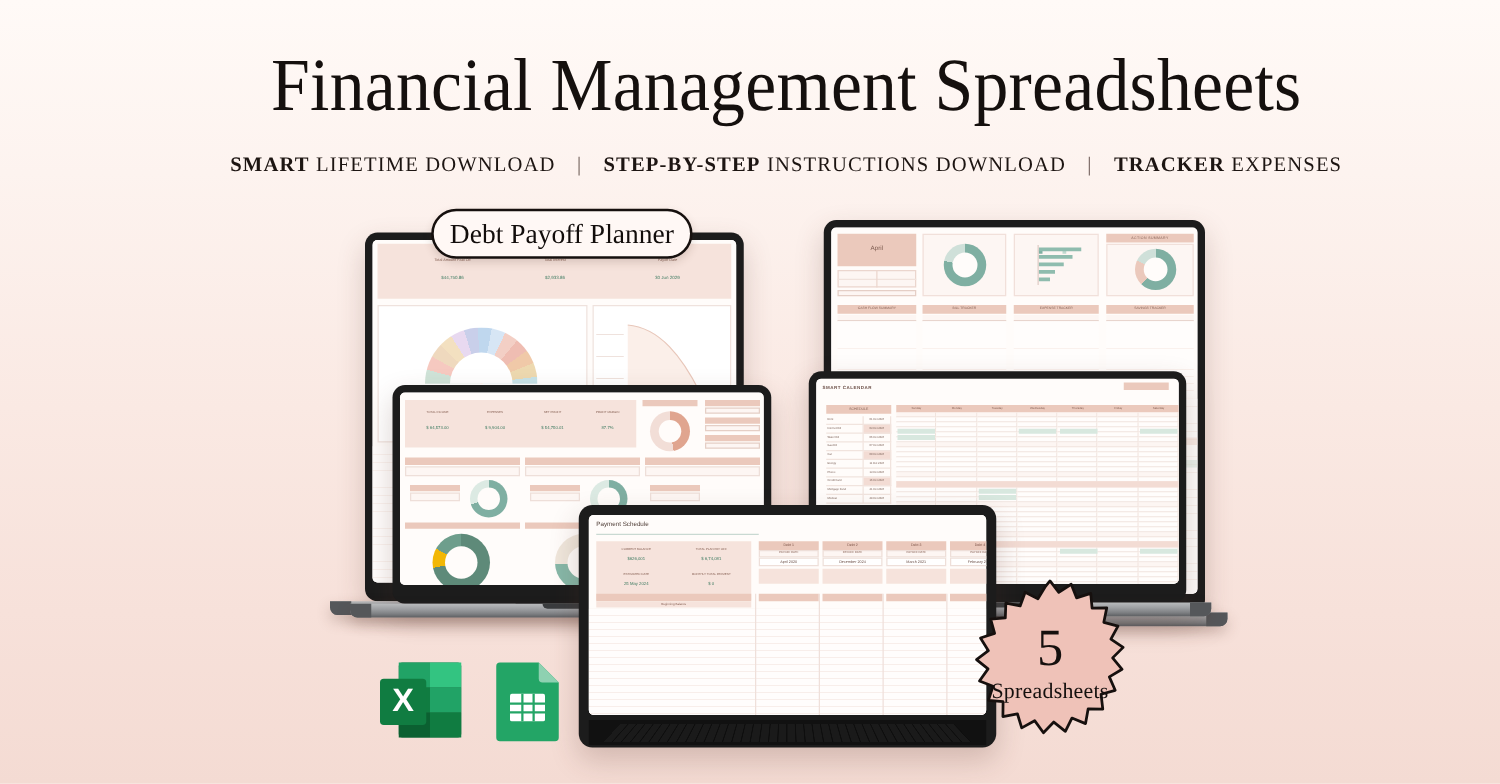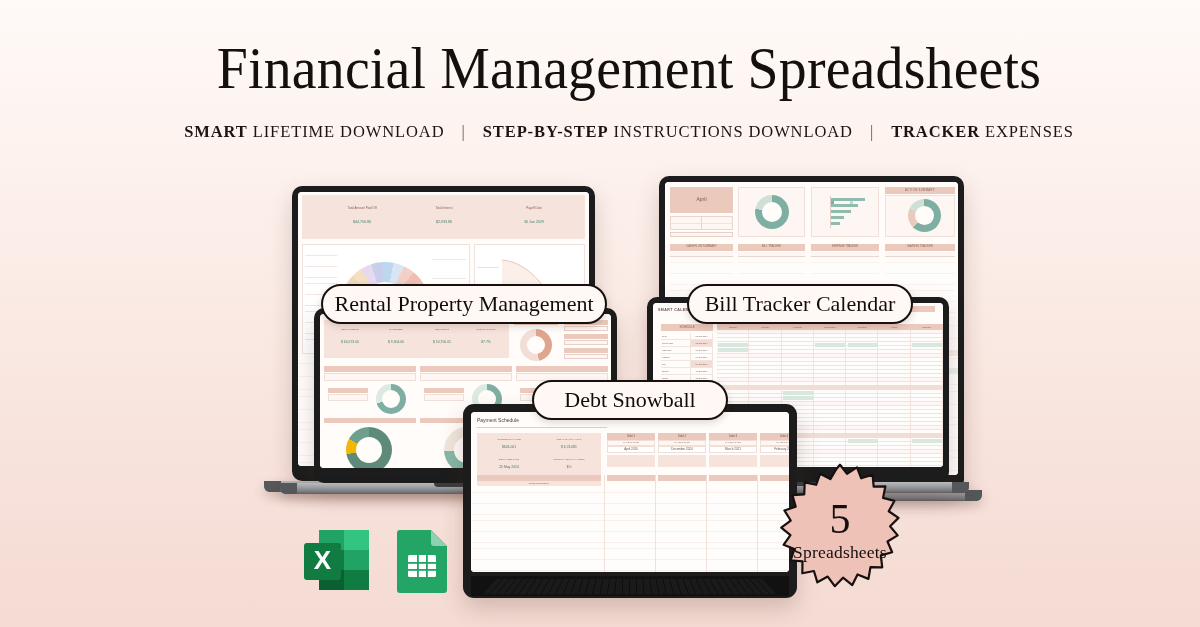--- a/index.html
+++ b/index.html
@@ -655,33 +655,27 @@
       <div style="position:absolute;left:8px;right:8px;bottom:2px;height:20px;background:#111;overflow:hidden;">
         <div style="position:absolute;left:6%;top:2px;width:88%;height:16px;
           background:repeating-linear-gradient(90deg,#1b1b1b 0 6px,#0c0c0c 6px 7px),
                      repeating-linear-gradient(0deg,#1b1b1b 0 3px,#0c0c0c 3px 3.6px);
           opacity:.85;transform:perspective(60px) rotateX(22deg);"></div>
       </div>
     </div>
 
   </div>
 
-
-
-  <div class="pill" style="left:292px;top:284px;width:282px;height:36px;font-size:22px;">
-    <span>Rental Property Management</span>
-  </div>
-
-  <div class="pill" style="left:658px;top:284px;width:222px;height:36px;font-size:22px;">
-    <span>Bill Tracker Calendar</span>
-  </div>
-
-  <div class="pill" style="left:503px;top:380px;width:192px;height:36px;font-size:22px;">
-    <span>Debt Snowball</span>
-  </div>
+  <div class="pill" style="left:316px;top:167px;width:205px;height:36px;font-size:22px;">
+    <span>Debt Payoff Planner</span>
+  </div>
+
+
+
+
 
   <div class="badge" style="left:742px;top:462px;">
     <svg viewBox="0 0 100 100">
       <polygon points="50,2 55.1,8.6 62.3,3.9 65.4,11.8 73.6,9.2 74.4,17.8 82.9,17.6 81.2,26 89.4,28.2 85.3,35.7 92.4,40.5 86.3,46.6 91.8,53.2 84.4,57.6 87.8,65.4 79.6,67.7 80.6,76.3 72.1,76.2 70.6,84.7 62.7,81.5 58.9,89.2 52.2,83.8 46.2,90 41.1,83 33.6,87.2 31.1,79 22.7,80.6 22.8,72 14.3,71.2 17,63 9.1,60 14.1,53 7.4,47.6 14.3,42.4 9.7,35.1 17.9,32.4 15.6,24.1 24.1,23.4 24.4,14.8 32.7,16.5 35.6,8.5 43,12.4 47.4,5.1" fill="#EFC2B8" stroke="#16100e" stroke-width="1.6" stroke-linejoin="round"></polygon>
     </svg>
     <div class="num">5</div>
     <div class="cap">Spreadsheets</div>
   </div>
 
   <div class="fileicons" style="left:272px;top:524px;">

